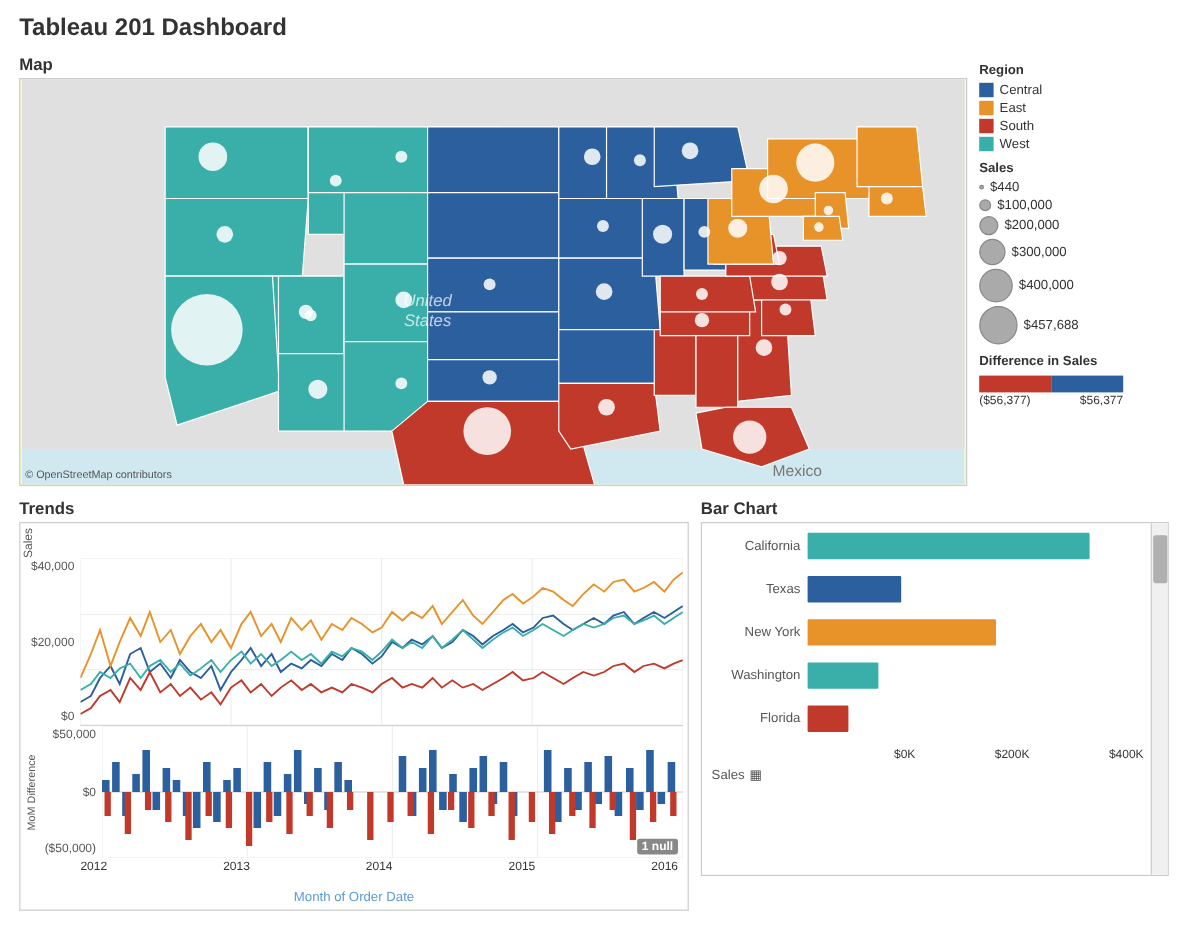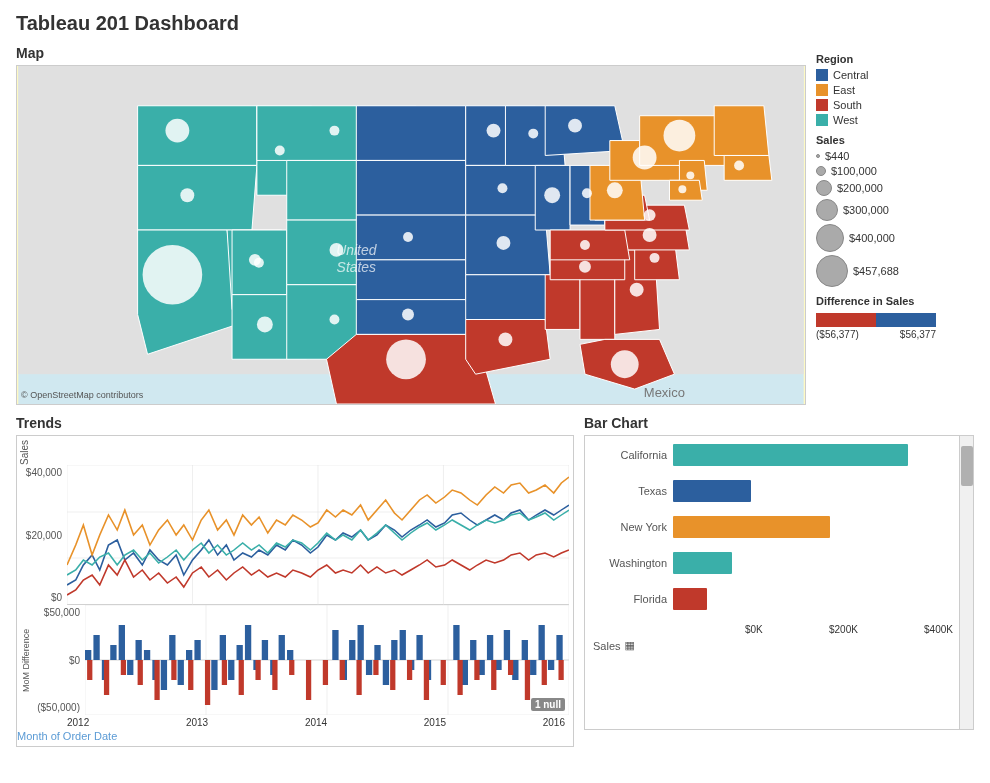--- a/index.html
+++ b/index.html
@@ -21,21 +21,21 @@
     .diff-bar-container { margin-top: 6px; }
     .diff-bar { display: flex; height: 14px; width: 120px; }
     .diff-bar-red { background: #c0392b; flex: 1; }
     .diff-bar-blue { background: #2c5f9e; flex: 1; }
     .diff-labels { display: flex; justify-content: space-between; font-size: 10px; width: 120px; margin-top: 2px; }
 
     .bottom-section { display: flex; gap: 10px; }
     .trends-section { width: 558px; }
     .section-label { font-size: 14px; font-weight: bold; margin-bottom: 4px; }
     .trends-inner { border: 1px solid #ccc; padding: 4px 0; }
-    .x-axis-label { text-align: left; font-size: 11px; color: #5b9bd5; margin-top: 2px; }
+    .x-axis-label { text-align: center; font-size: 11px; color: #5b9bd5; margin-top: 14px; }
 
     .bar-chart-section { flex: 1; }
     .bar-chart-inner { border: 1px solid #ccc; position: relative; height: 295px; overflow: hidden; }
 
     
     .map-svg { width: 100%; height: 100%; }
     .axis-labels { display: flex; justify-content: space-between; margin-left: 50px; margin-right: 8px; font-size: 10px; color: #333; margin-top: 2px; align-items: center; }
 
     .bar-chart-rows { padding: 8px 8px 0 8px; }
     .bar-row { display: flex; align-items: center; margin-bottom: 14px; }

